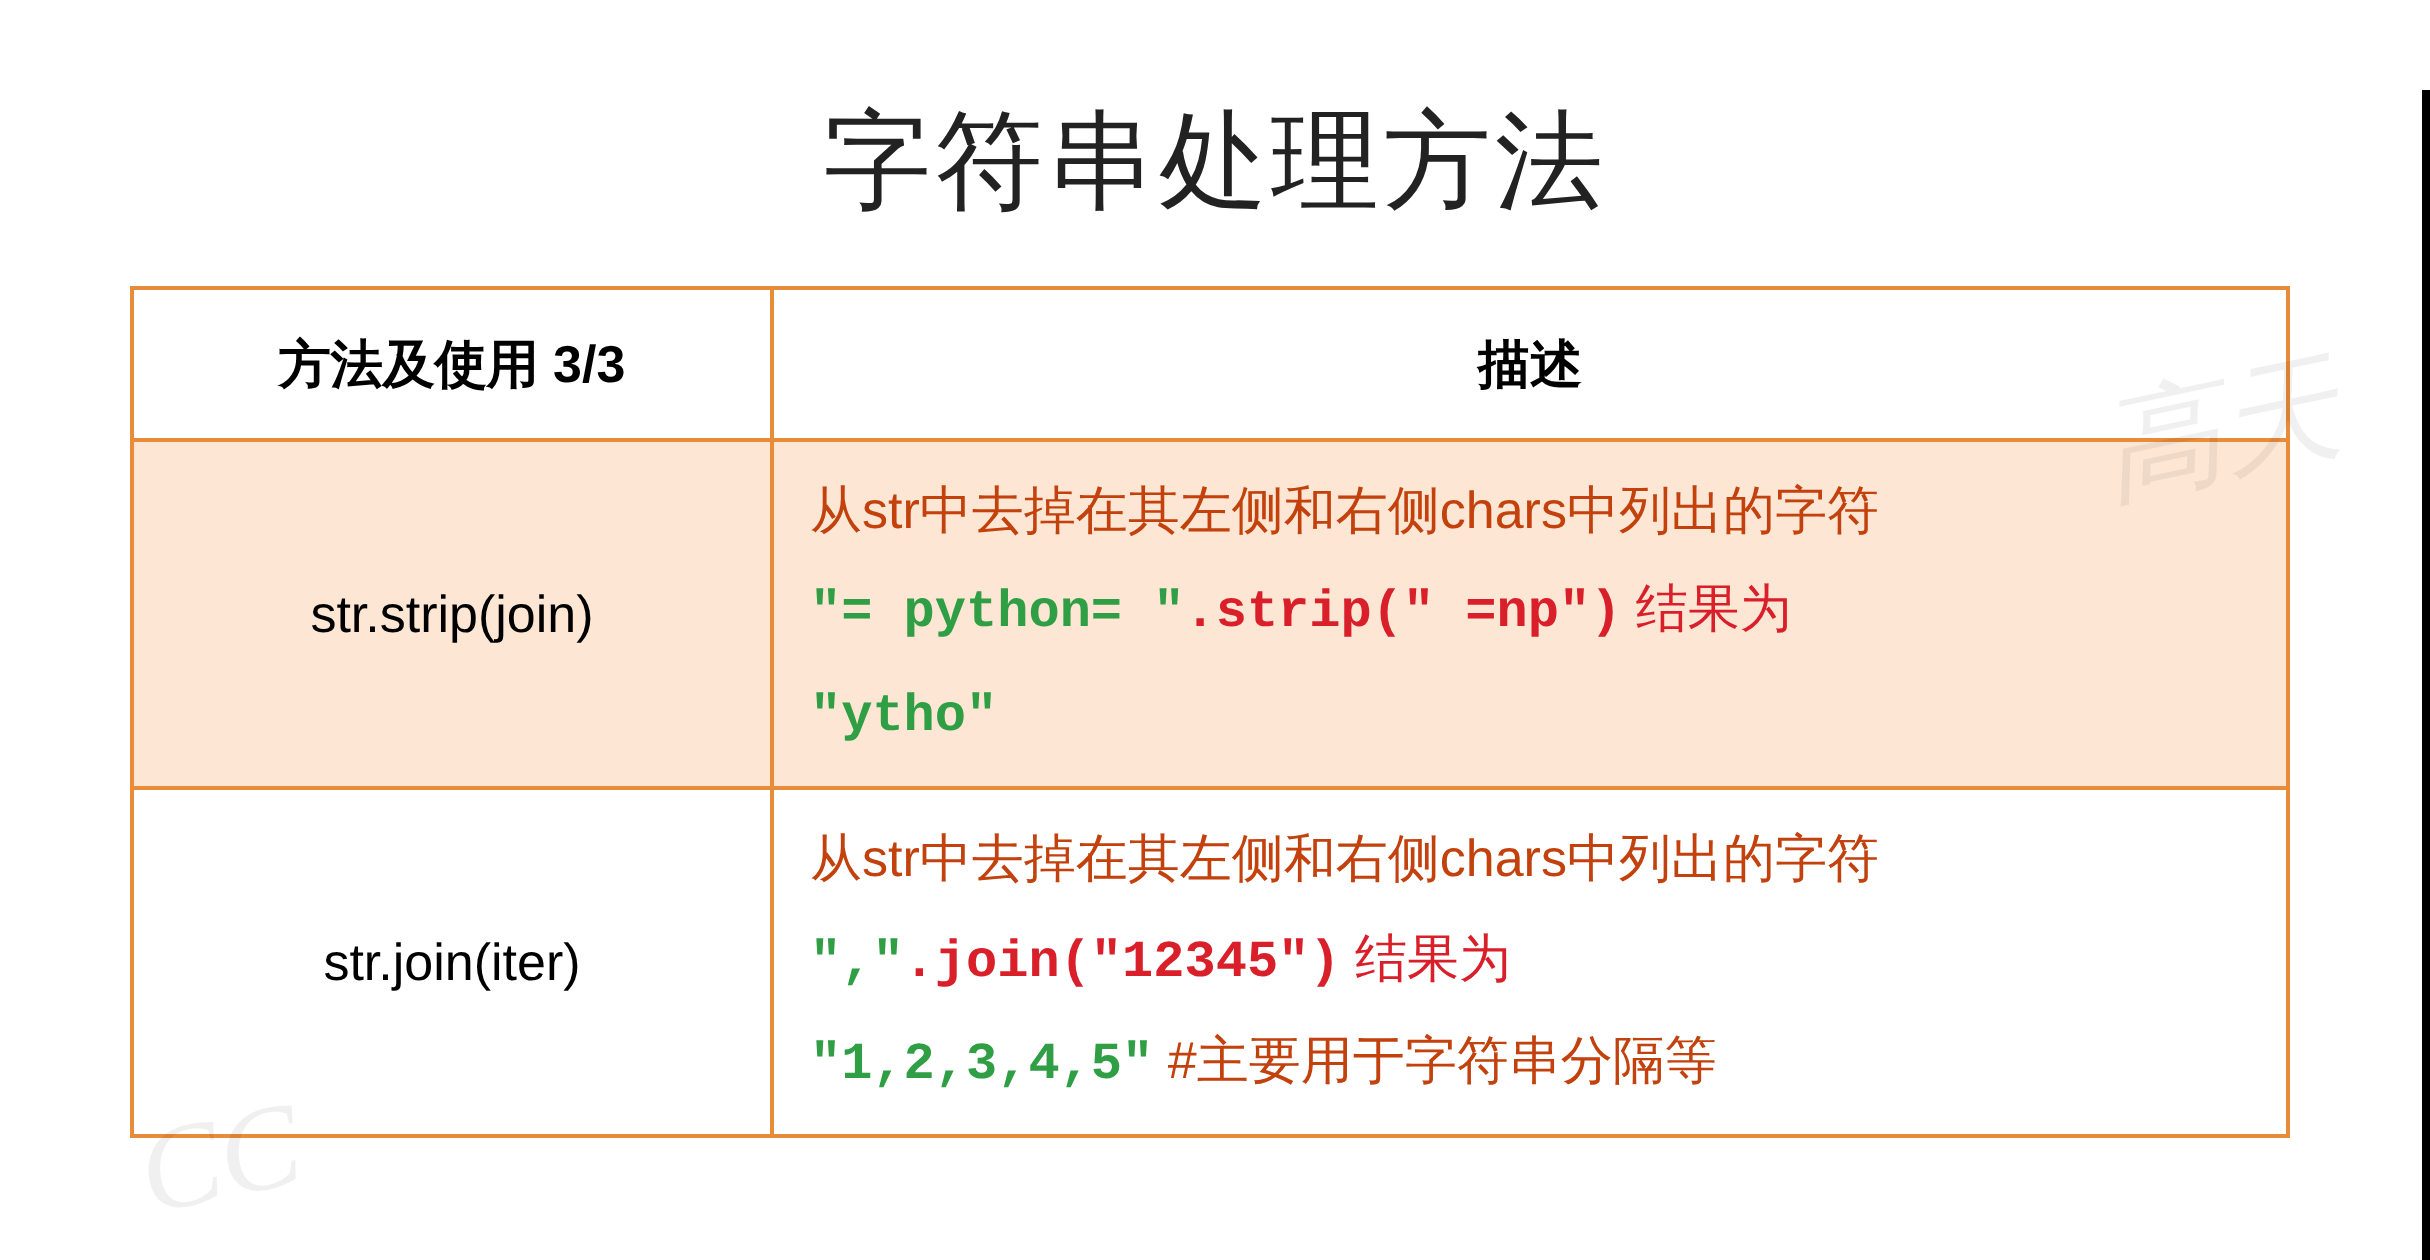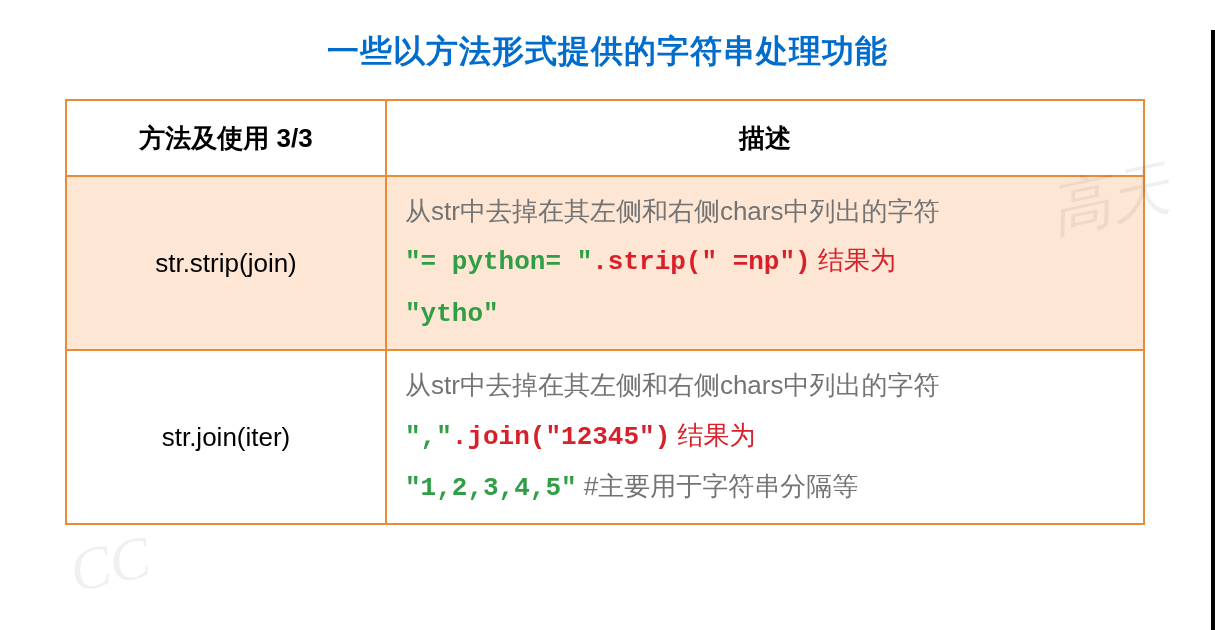--- a/index.html
+++ b/index.html
@@ -10,31 +10,31 @@
   .tbl{margin:25px 65px 0 65px;border-collapse:collapse;width:1080px;table-layout:fixed}
   .tbl th,.tbl td{border:2px solid #e88c3a;padding:10px 18px;font-size:26px;vertical-align:middle}
   .tbl th{background:#fff;font-weight:bold;text-align:center;height:54px}
   .tbl td.method{text-align:center;padding:10px 6px}
   .tbl td.desc{line-height:1.9}
   .tbl tr.hl td{background:#fde6d4}
   .col-method{width:320px}
   .mono{font-family:Consolas,"Courier New",monospace;font-weight:bold}
   .green{color:#2f9e44}
   .red{color:#d9202a}
-  .blk{color:#737373}
+  .blk{color:#c2410c}
   .wm1{position:absolute;right:45px;top:130px;font-size:60px;color:rgba(0,0,0,0.06);transform:rotate(-12deg);font-family:serif;font-style:italic;pointer-events:none}
   .wm2{position:absolute;left:70px;top:500px;font-size:60px;color:rgba(0,0,0,0.06);transform:rotate(-12deg);font-family:serif;font-style:italic;pointer-events:none}
 </style>
 </head>
 <body>
 
 <div class="slide">
   <div class="border-right"></div>
 
-  <div class="subtitle">一些以方法形式提供的字符串处理功能</div>
+  <div class="title">字符串处理方法</div>
 
   <table class="tbl">
     <colgroup>
         <col class="col-method">
         <col>
       </colgroup>
     <thead>
       <tr>
         <th>方法及使用 3/3</th>
         <th>描述</th>

